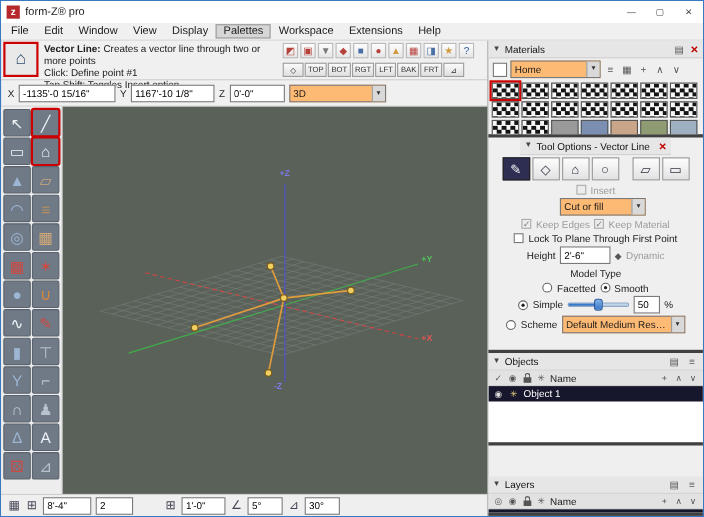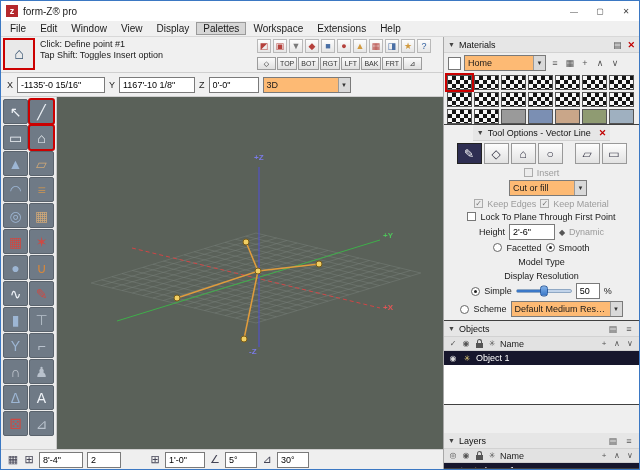--- a/index.html
+++ b/index.html
@@ -46,21 +46,21 @@
   .left-toolbar { width:56px; background:#ededed; border-right:1px solid #c8c8c8; display:grid; grid-template-columns:1fr 1fr; align-content:start; padding:2px 2px; gap:1px 1px; flex:none; }
   .tool-cell { height:25px; display:flex; align-items:center; justify-content:center; font-size:14px; background:#6f7a86; border:1px solid #5a636d; border-radius:2px; }
   .tool-cell.sel { outline:2px solid #cc0000; outline-offset:-1px; }
 
   .viewport { flex:1; position:relative; background:#5a6159; overflow:hidden; }
   .viewport svg { position:absolute; inset:0; }
   .axis-label { position:absolute; font-size:8px; font-weight:bold; }
 
   
   .right-panel { width:196px; border-left:1px solid #a8a8a8; background:#efefef; display:flex; flex-direction:column; flex:none; }
-  .panel { overflow:hidden; border-bottom:1px solid #404040; display:flex; flex-direction:column; }
+  .panel { overflow:hidden; border-bottom:3px solid #404040; display:flex; flex-direction:column; }
   .panel.materials { height:88px; flex:none; }
   .panel.tool-options { height:196px; flex:none;align-items:center; }
   .panel.objects { height:84px; flex:none; }
   .panel.layers { flex:1;margin-top:28px; }
   .phdr { height:16px; background:#e6e6e6; border-bottom:1px solid #d2d2d2; display:flex; align-items:center; padding:0 4px; gap:4px; flex:none; }
   .disc { font-size:7px; color:#444; }
   .ptitle { font-size:9px; color:#111; }
   .spacer { flex:1; }
   .hicon { min-width:12px; height:12px; display:inline-flex; align-items:center; justify-content:center; font-size:9px; color:#555; }
   .hclose { color:#c00000; font-weight:bold; font-size:9px; }
@@ -132,20 +132,21 @@
       <div class="menu-item">Extensions</div>
       <div class="menu-item">Help</div>
     </div>
 
   <div class="content">
     <div class="left-col">
 
       <div class="infobar">
         <div class="tool-badge">⌂</div>
         <div class="info-text">
+          <div><b>Vector Line:</b> <span>Creates a vector line through two or more points</span></div>
           <div>Click: Define point #1</div>
           <div>Tap Shift: Toggles Insert option</div>
         </div>
         <div class="tb-stack">
           <div class="tb-row">
               <div class="tb-icon" style="color: rgb(181, 65, 60);">◩</div>
               <div class="tb-icon" style="color: rgb(181, 65, 60);">▣</div>
               <div class="tb-icon" style="color: rgb(122, 122, 122);">▼</div>
               <div class="tb-icon" style="color: rgb(181, 65, 60);">◆</div>
               <div class="tb-icon" style="color: rgb(74, 111, 165);">■</div>
@@ -372,32 +373,29 @@
         <div class="torow">
           <span class="cb"></span>
           <span>Lock To Plane Through First Point</span>
         </div>
         <div class="torow">
           <span>Height</span>
           <input class="coord-field" style="width: 46px;" value="2'-6&quot;">
           <span class="diamond">◆</span>
           <span class="dim">Dynamic</span>
         </div>
+        <div class="torow label-row">
+            <span>Model Type</span>
+          </div>
         <div class="torow">
           <span class="rb"></span>
           <span>Facetted</span>
           <span class="rb on"></span>
           <span>Smooth</span>
         </div>
-        <div class="torow label-row">
-            <span>Model Type</span>
-          </div>
-        <div class="torow label-row">
-            <span>Display Resolution</span>
-          </div>
         <div class="torow">
           <span class="rb on"></span>
           <span>Simple</span>
           <div class="slider">
             <div class="fill"></div>
             <div class="thumb"></div>
           </div>
           <input class="coord-field" style="width: 24px;" value="50">
           <span>%</span>
         </div>

